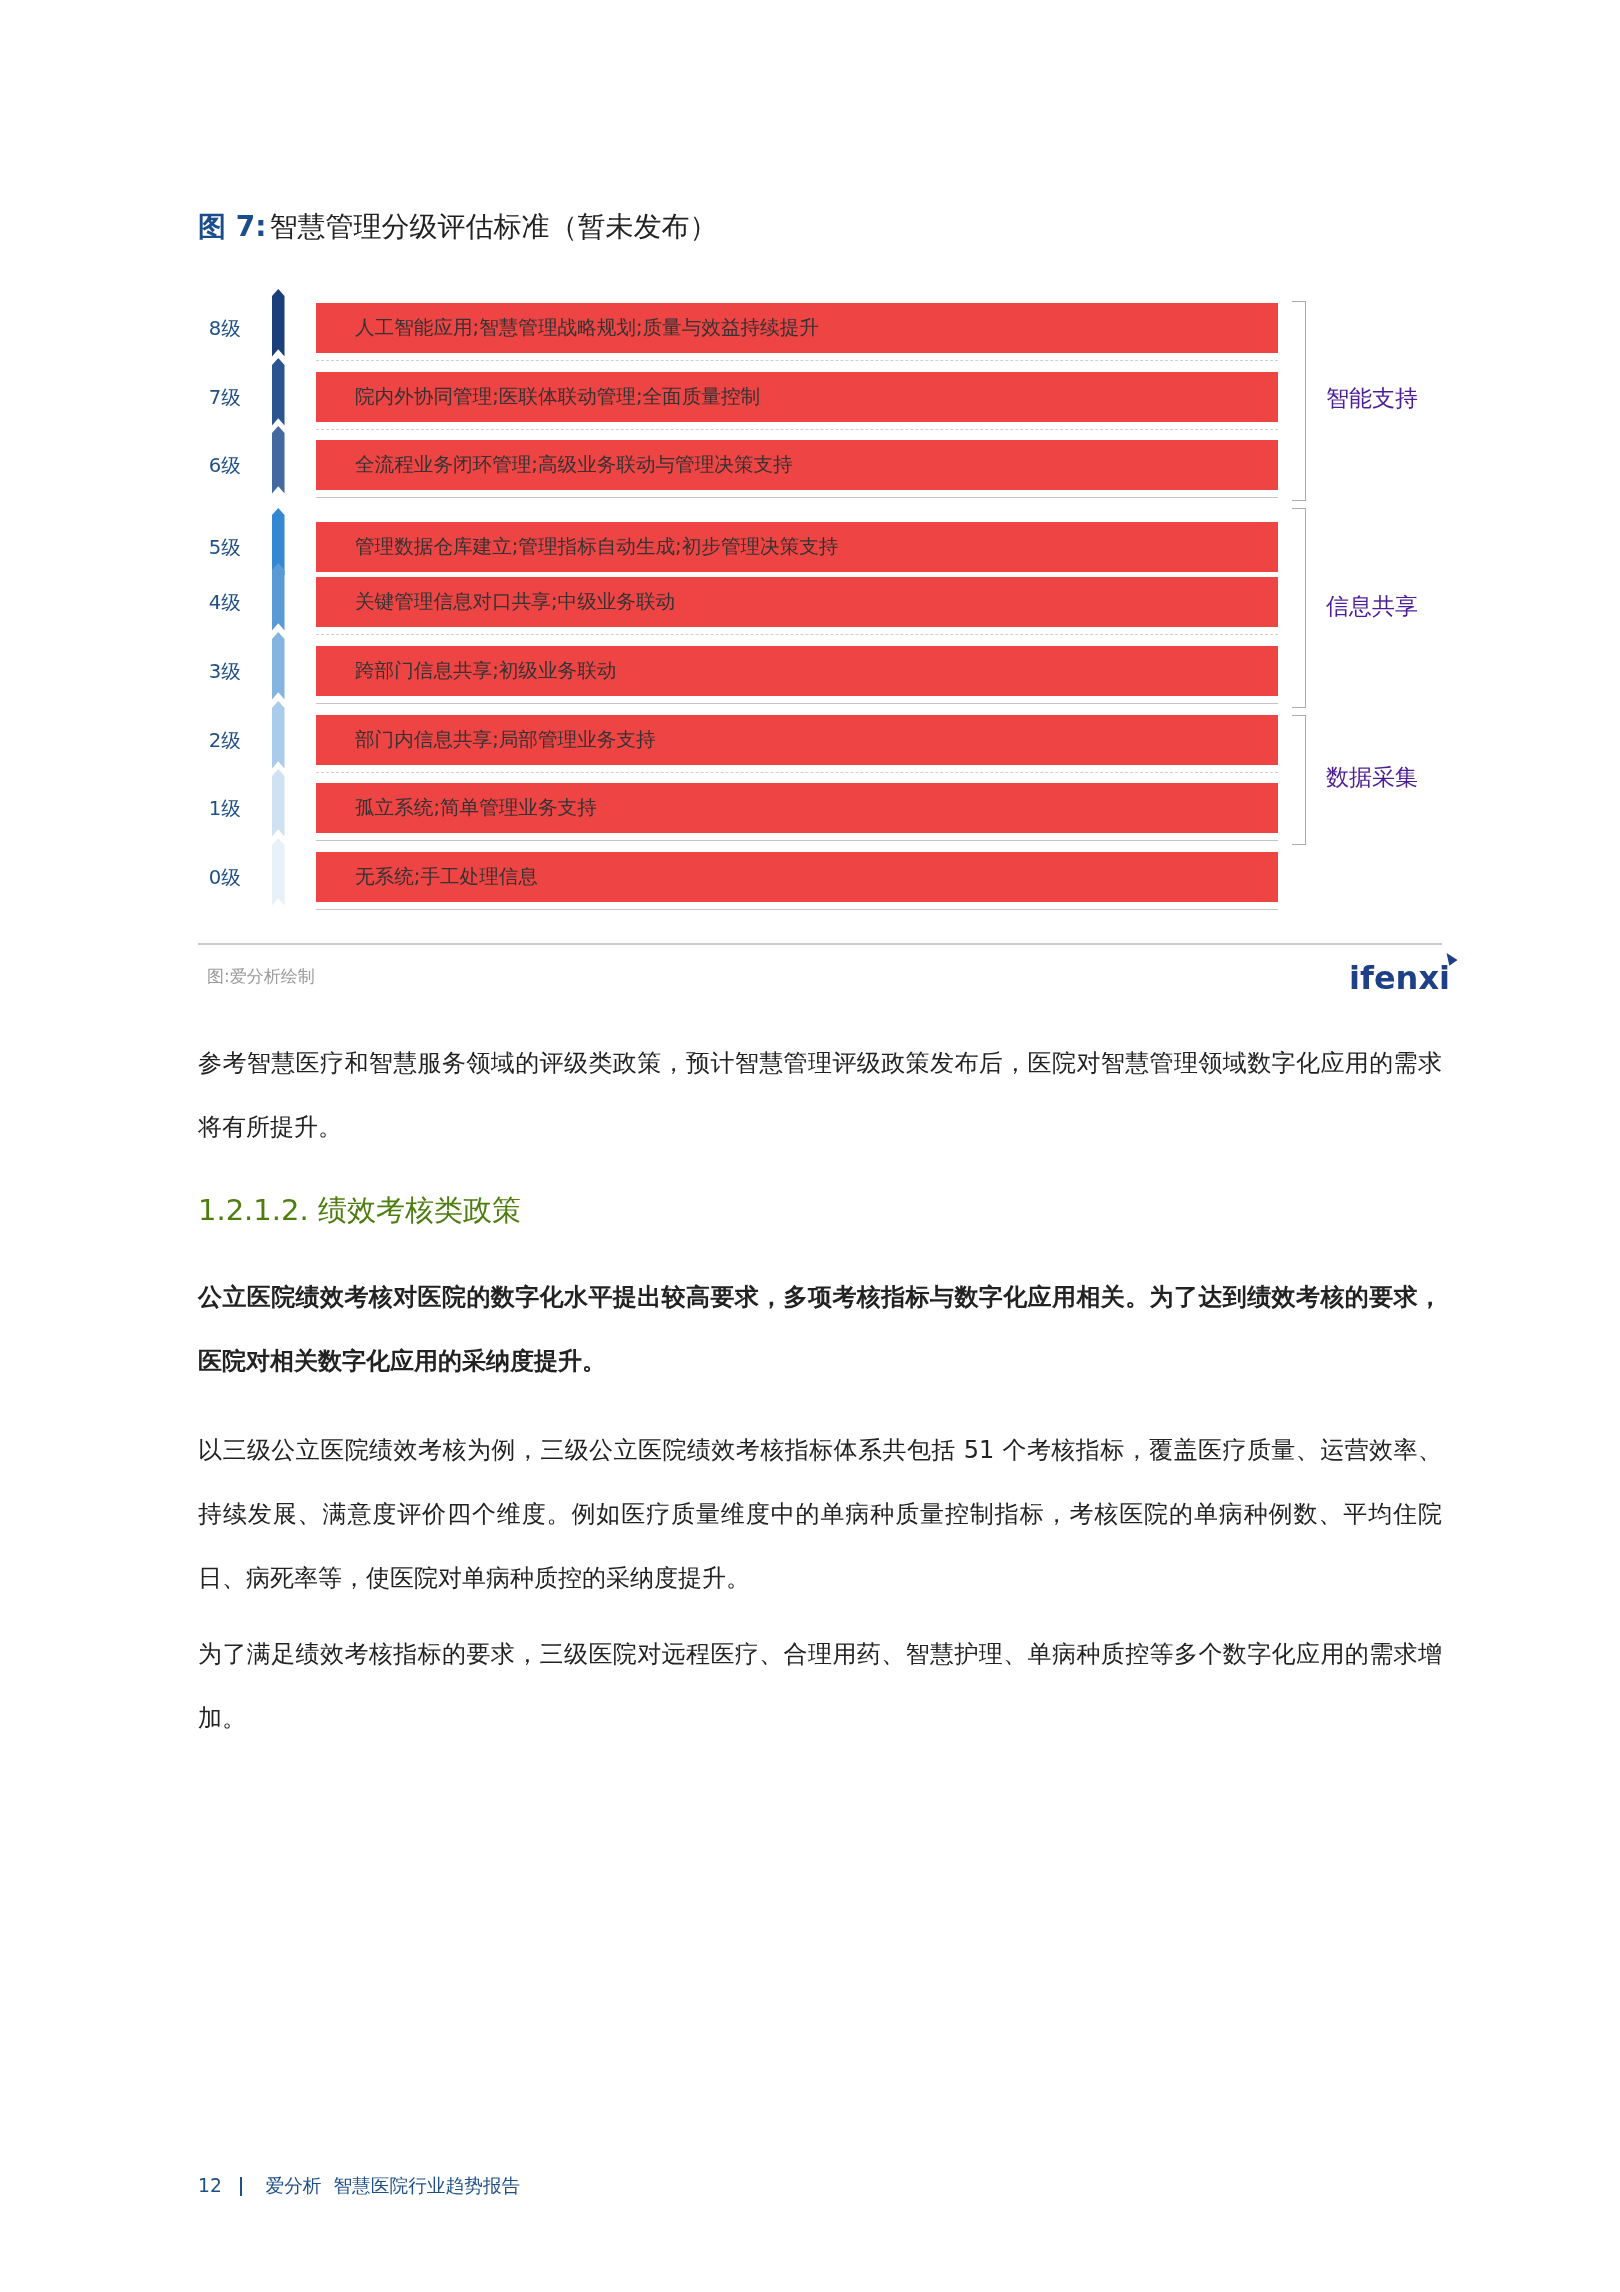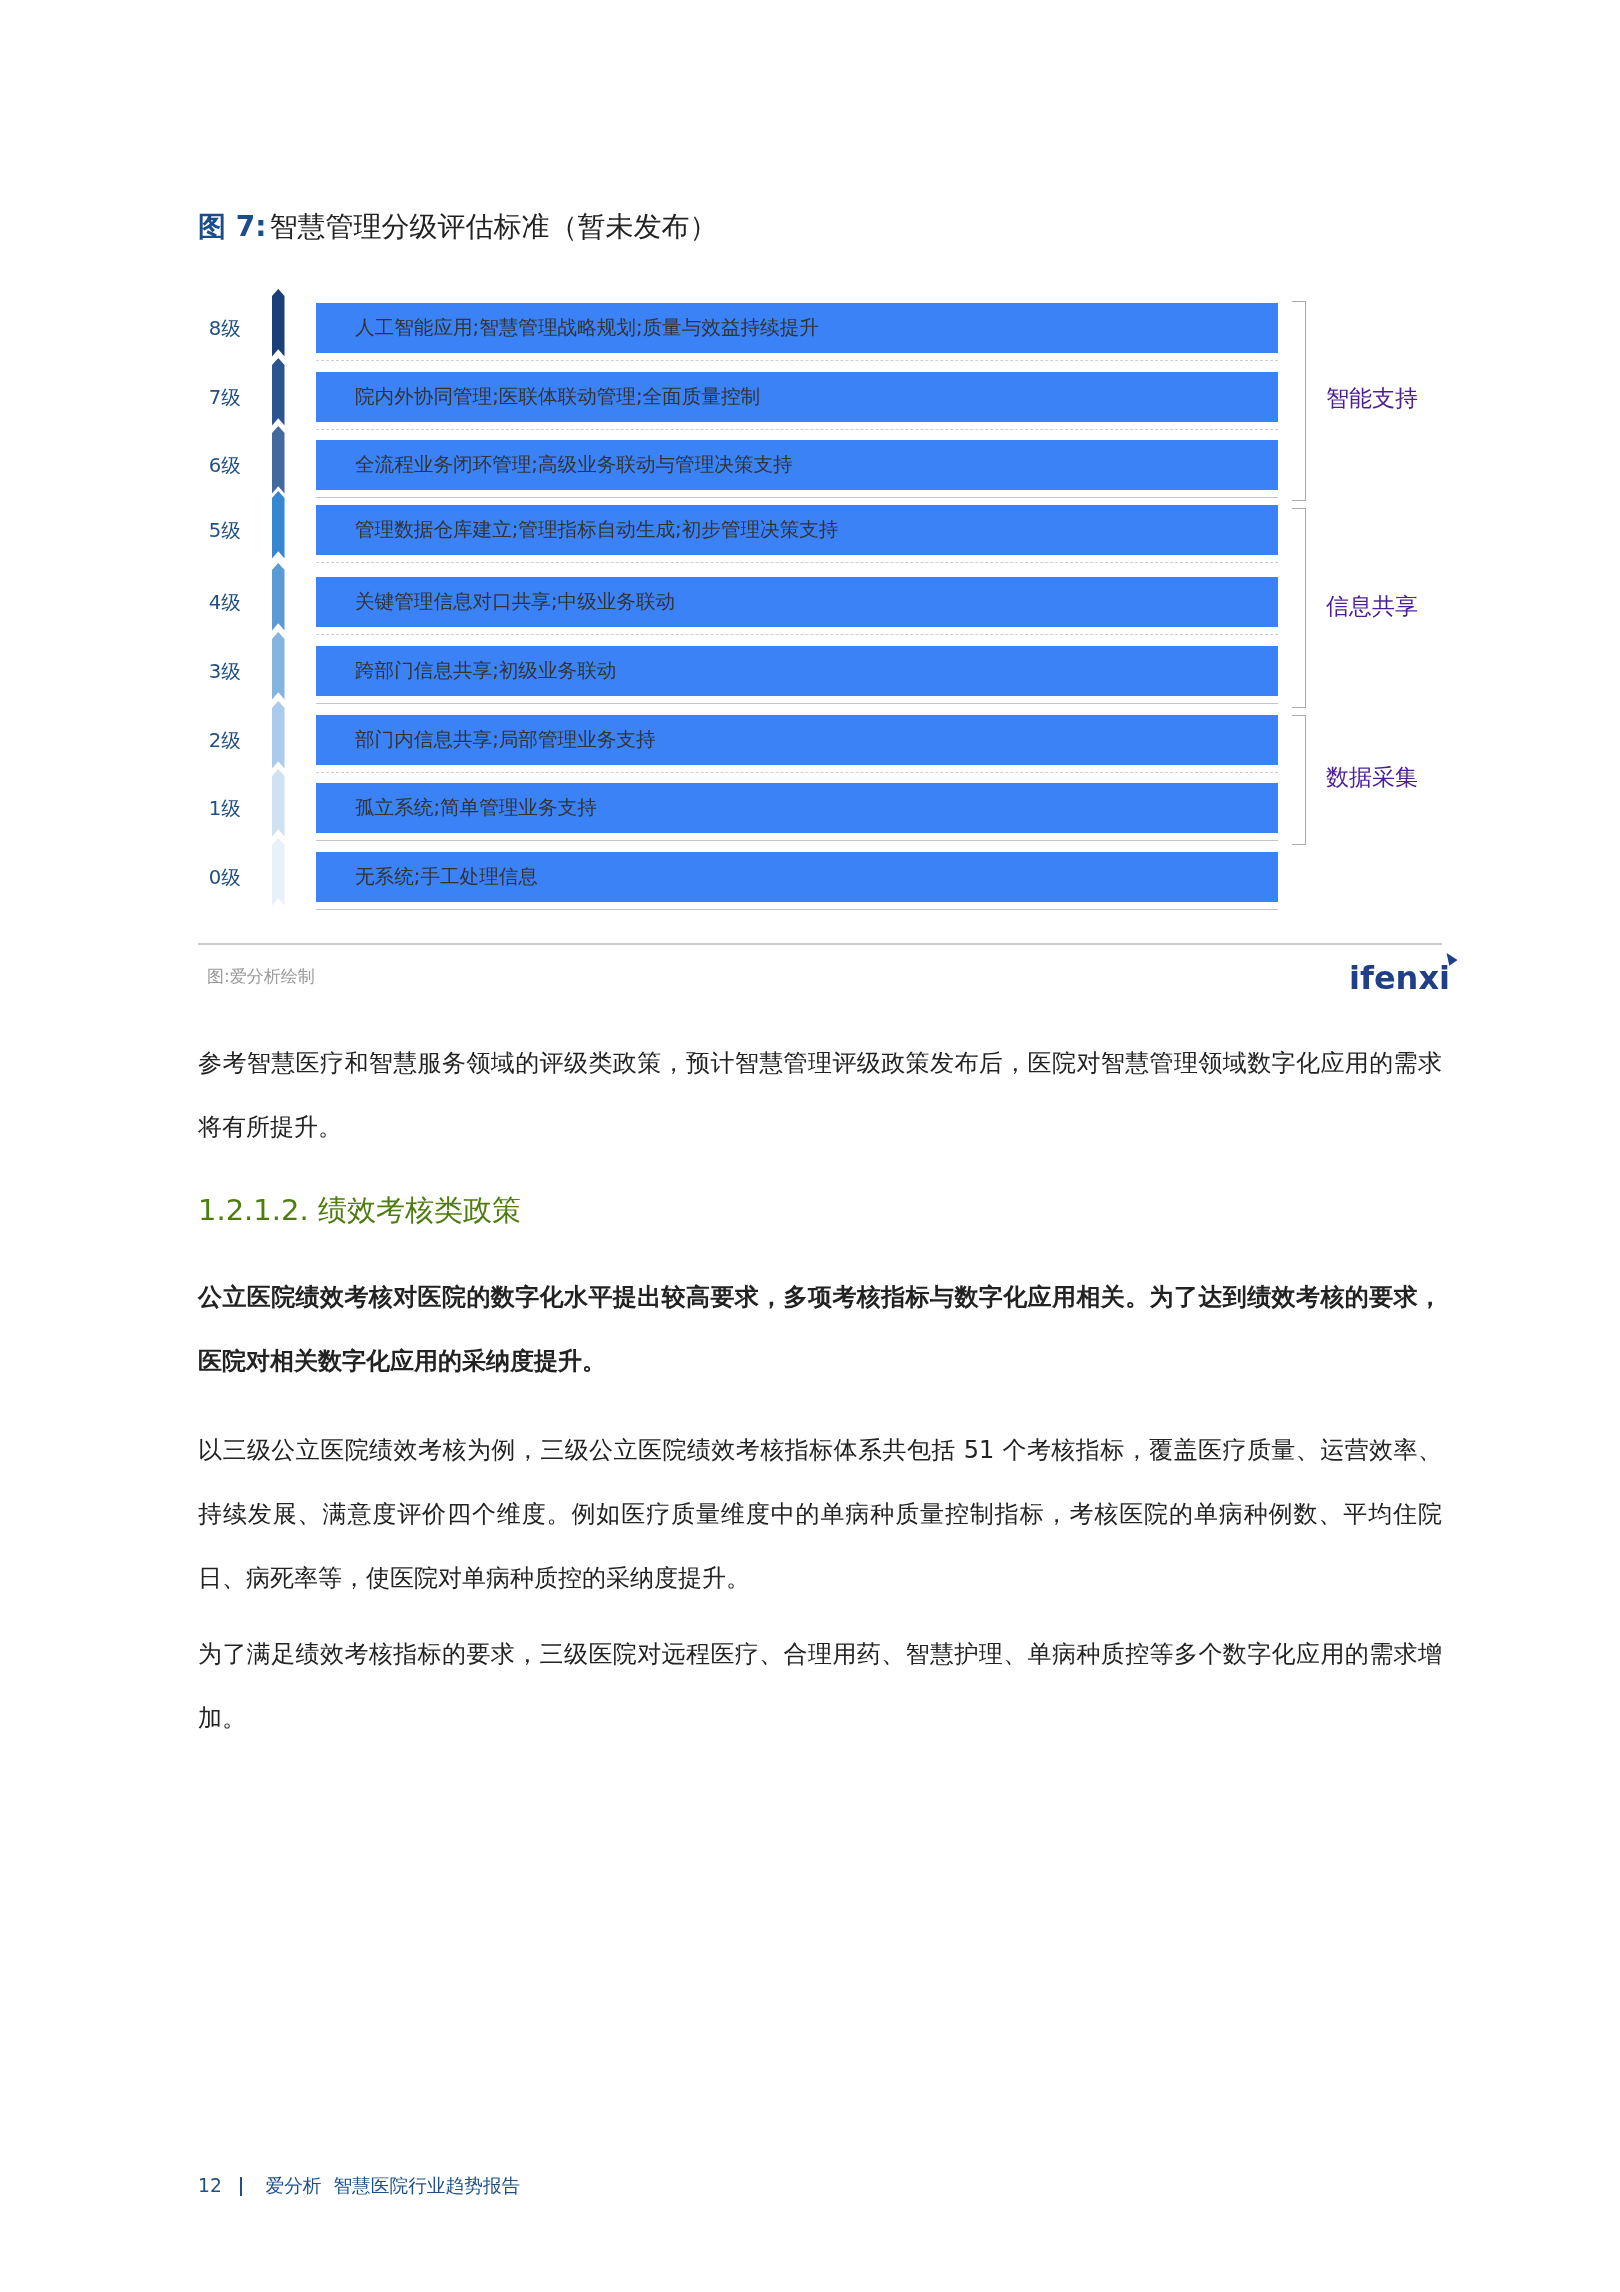--- a/index.html
+++ b/index.html
@@ -5,21 +5,21 @@
   html, body { margin: 0; padding: 0; background: #ffffff; }
   body { width: 1621px; height: 2293px; position: relative; font-family: "DejaVu Sans", "Liberation Sans", sans-serif; color: #222; overflow: hidden; }
 
   .fig-title { position: absolute; left: 198px; top: 209px; font-size: 28px; line-height: 36px; color: #222; white-space: nowrap; }
   .fig-title .fig-num { color: #1b4d8c; font-weight: bold; margin-right: 3px; }
 
   .chart { position: absolute; left: 198px; top: 294px; width: 1244px; height: 624px; }
   .row { position: absolute; left: 0; width: 1244px; height: 70px; }
   .lvl { position: absolute; left: 10.7px; top: 19.6px; width: 53px; font-size: 19.6px; color: #1f4f87; line-height: 30px; }
   .seg { position: absolute; left: 74px; top: -5.3px; width: 12.5px; height: 71px; }
-  .bar { position: absolute; left: 118px; top: 9px; width: 962px; height: 50px; background: #3b82f6; }
+  .bar { position: absolute; left: 118px; top: 9px; width: 962px; height: 50px; background: #ef4444; }
   .bar-text { position: absolute; left: 39px; top: 9.8px; font-size: 19.6px; color: #333; line-height: 30px; white-space: nowrap; }
   .sep { position: absolute; left: 118px; top: 66px; width: 962px; height: 0; }
   .sep.dashed { border-top: 1.8px dashed #cfcfcf; }
   .sep.solid { border-top: 1.8px solid #c4c4c4; }
 
   .bracket { position: absolute; left: 1094px; width: 12.5px; border: 1.8px solid #a9a9a9; border-left: none; }
   .group-label { position: absolute; left: 1128px; font-size: 23px; color: #4c1d95; line-height: 30px; white-space: nowrap; }
 
   .fig-rule { position: absolute; left: 198px; top: 943px; width: 1244px; height: 0; border-top: 2.7px solid #cccccc; }
   .source { position: absolute; left: 207px; top: 965px; font-size: 17px; color: #9a9a9a; }
@@ -64,21 +64,21 @@
   <div class="row" style="top:137px">
     <div class="lvl">6级</div>
     <svg class="seg" viewBox="0 0 14 80" preserveAspectRatio="none">
         <polygon points="0,8 7,0 14,8 14,76 7,68 0,76" fill="#44699f"></polygon>
       </svg>
     <div class="bar">
         <span class="bar-text">全流程业务闭环管理;高级业务联动与管理决策支持</span>
       </div>
     <div class="sep solid"></div>
   </div>
-  <div class="row" style="top:202px">
+  <div class="row" style="top:219px">
     <div class="lvl">5级</div>
     <svg class="seg" viewBox="0 0 14 80" preserveAspectRatio="none">
         <polygon points="0,8 7,0 14,8 14,76 7,68 0,76" fill="#3487d0"></polygon>
       </svg>
     <div class="bar">
         <span class="bar-text">管理数据仓库建立;管理指标自动生成;初步管理决策支持</span>
       </div>
     <div class="sep dashed"></div>
   </div>
   <div class="row" style="top:274px">

